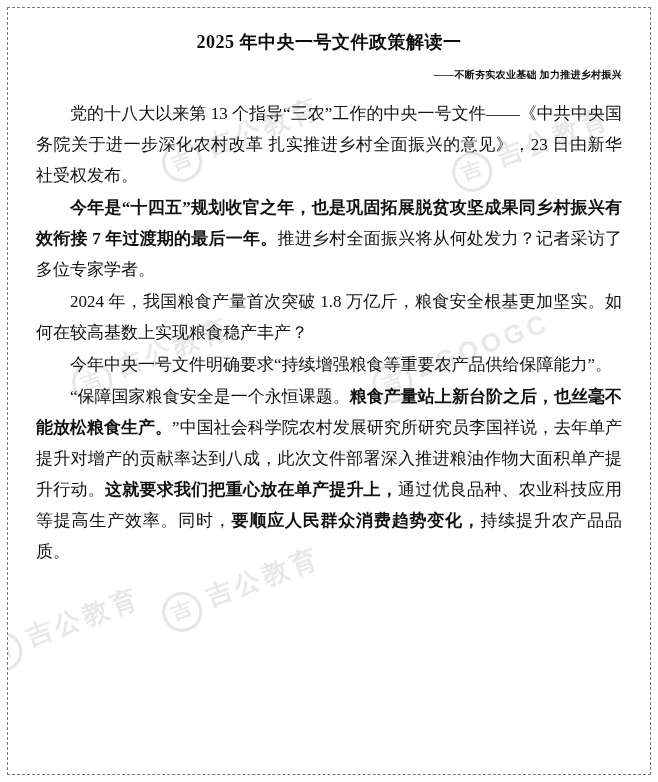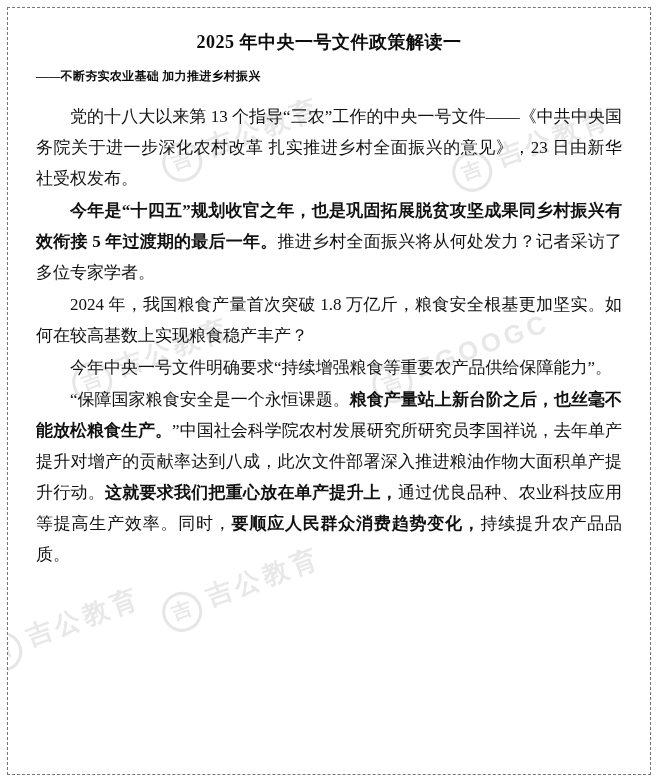--- a/index.html
+++ b/index.html
@@ -39,23 +39,24 @@
   }
   .doc-title {
     text-align: center;
     font-size: 18px;
     font-weight: 700;
     letter-spacing: 0.5px;
     margin: 6px 0 14px 0;
     color: #0d0d0d;
   }
   .subtitle {
-    font-size: 12px;
+    text-align: right;
+    font-size: 10px;
     font-weight: 700;
-    margin: 0 20px 16px 0;
+    margin: 0 0 16px 0;
     color: #0d0d0d;
     letter-spacing: 0.3px;
   }
   p.para {
     font-size: 17px;
     line-height: 31px;
     margin: 0 0 1px 0;
     text-align: justify;
     text-justify: inter-ideograph;
     text-indent: 2em;
@@ -124,18 +125,18 @@
   </div>
   <div class="wm wm-f">
     <span class="wm-badge">吉</span><span class="wm-text">吉公教育</span>
   </div>
 
   <div class="content">
     <h1 class="doc-title">2025 年中央一号文件政策解读一</h1>
     <div class="subtitle">——不断夯实农业基础  加力推进乡村振兴</div>
 
     <p class="para">党的十八大以来第 13 个指导“三农”工作的中央一号文件——《中共中央国务院关于进一步深化农村改革  扎实推进乡村全面振兴的意见》，23 日由新华社受权发布。</p>
-    <p class="para"><b>今年是“十四五”规划收官之年，也是巩固拓展脱贫攻坚成果同乡村振兴有效衔接 5 年过渡期的最后一年。</b>推进乡村全面振兴将从何处发力？记者采访了多位专家学者。</p>
+    <p class="para"><b>今年是“十四五”规划收官之年，也是巩固拓展脱贫攻坚成果同乡村振兴有效衔接 7 年过渡期的最后一年。</b>推进乡村全面振兴将从何处发力？记者采访了多位专家学者。</p>
     <p class="para">2024 年，我国粮食产量首次突破 1.8 万亿斤，粮食安全根基更加坚实。如何在较高基数上实现粮食稳产丰产？</p>
     <p class="para">今年中央一号文件明确要求“持续增强粮食等重要农产品供给保障能力”。</p>
     <p class="para">“保障国家粮食安全是一个永恒课题。<b>粮食产量站上新台阶之后，也丝毫不能放松粮食生产。</b>”中国社会科学院农村发展研究所研究员李国祥说，去年单产提升对增产的贡献率达到八成，此次文件部署深入推进粮油作物大面积单产提升行动。<b>这就要求我们把重心放在单产提升上，</b>通过优良品种、农业科技应用等提高生产效率。同时，<b>要顺应人民群众消费趋势变化，</b>持续提升农产品品质。</p>
   </div>
 </div>
 
 </body></html>

